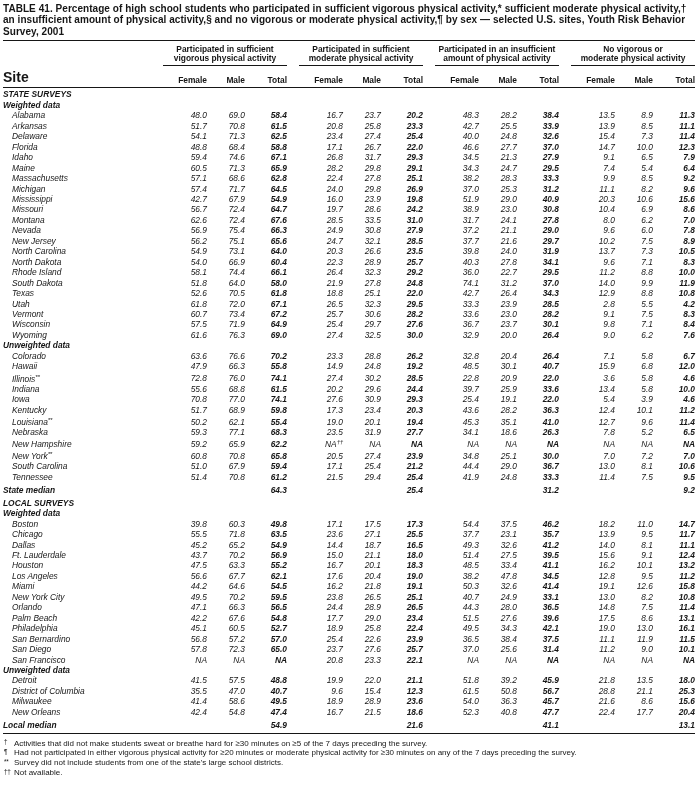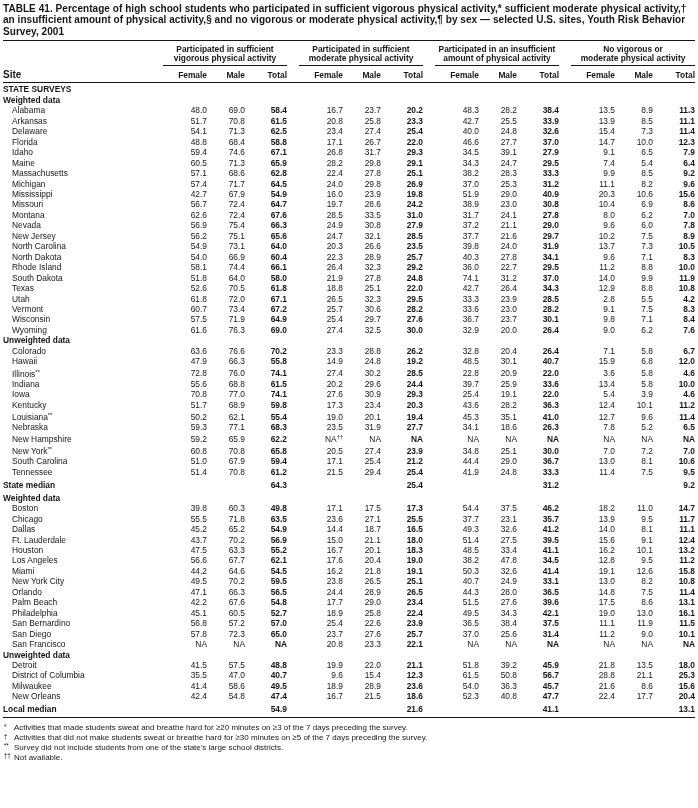--- a/index.html
+++ b/index.html
@@ -28,26 +28,26 @@
   
   .group-row { margin-top:4px; }
   .g-head {
     text-align:center; font-weight:bold;
     font-size:8.4px; line-height:9.3px;
     border-bottom:1px solid #161616; padding-bottom:2px;
   }
   .gc1 { grid-column:2/5; } .gc2 { grid-column:6/9; }
   .gc3 { grid-column:10/13; } .gc4 { grid-column:14/17; }
   .colhead-row { padding:3px 0 2px 0; }
-  .c-sitehead { font-weight:bold; font-size:10px; }
+  .c-sitehead { font-weight:bold; font-size:14px; }
   .c-colhead  { font-weight:bold; font-size:8.4px; text-align:right; }
 
   
   .tbody { margin-top:1px; }
-  .row { line-height:10.45px; font-size:8.4px; }
+  .row { line-height:10.45px; font-size:8.4px;font-style:italic; }
   .c-full { grid-column:1/-1; font-weight:bold; }
   .c-site { padding-left:9px; white-space:nowrap; overflow:hidden; }
   .c-num  { text-align:right; white-space:nowrap; }
   .c-total{ font-weight:bold; }
   .mt { margin-top:0; }
   .median-row { margin:2.5px 0; }
   .median-label { padding-left:0; font-weight:bold; }
   .row sup, .c-site sup { font-size:6.2px; vertical-align:2.5px; letter-spacing:-0.3px; }
 
   .bottom-rule { border-top:1.9px solid #161616; margin-top:2px; }
@@ -192,21 +192,21 @@
           <div class="c-site">Idaho</div>
           <div class="c-num">59.4</div>
           <div class="c-num">74.6</div>
           <div class="c-num c-total">67.1</div>
           <div></div>
           <div class="c-num">26.8</div>
           <div class="c-num">31.7</div>
           <div class="c-num c-total">29.3</div>
           <div></div>
           <div class="c-num">34.5</div>
-          <div class="c-num">39.1</div>
+          <div class="c-num">21.3</div>
           <div class="c-num c-total">27.9</div>
           <div></div>
           <div class="c-num">9.1</div>
           <div class="c-num">6.5</div>
           <div class="c-num c-total">7.9</div>
         </div>
         <div class="grid row">
           <div class="c-site">Maine</div>
           <div class="c-num">60.5</div>
           <div class="c-num">71.3</div>
@@ -742,20 +742,23 @@
           <div class="c-num c-total">25.4</div>
           <div></div>
           <div class="c-num"></div>
           <div class="c-num"></div>
           <div class="c-num c-total">31.2</div>
           <div></div>
           <div class="c-num"></div>
           <div class="c-num"></div>
           <div class="c-num c-total">9.2</div>
         </div>
+        <div class="grid row mt">
+          <div class="c-full">LOCAL SURVEYS</div>
+        </div>
         <div class="grid row">
           <div class="c-full">Weighted data</div>
         </div>
         <div class="grid row">
           <div class="c-site">Boston</div>
           <div class="c-num">39.8</div>
           <div class="c-num">60.3</div>
           <div class="c-num c-total">49.8</div>
           <div></div>
           <div class="c-num">17.1</div>
@@ -1095,19 +1098,19 @@
           <div></div>
           <div class="c-num"></div>
           <div class="c-num"></div>
           <div class="c-num c-total">13.1</div>
         </div>
       </div>
     <div class="bottom-rule"></div>
   </div>
 
   <div class="footnotes">
-      <div class="footnote"><span class="fn-marker">*</span><span>Activities that made students sweat and breathe hard for ≥20 minutes on ≥3 of the 7 days preceding the survey.</span></div>
       <div class="footnote"><span class="fn-marker">†</span><span>Activities that did not make students sweat or breathe hard for ≥30 minutes on ≥5 of the 7 days preceding the survey.</span></div>
+      <div class="footnote"><span class="fn-marker">¶</span><span>Had not participated in either vigorous physical activity for ≥20 minutes or moderate physical activity for ≥30 minutes on any of the 7 days preceding the survey.</span></div>
       <div class="footnote"><span class="fn-marker">**</span><span>Survey did not include students from one of the state's large school districts.</span></div>
       <div class="footnote"><span class="fn-marker">††</span><span>Not available.</span></div>
     </div>
 
 </div>
 
 </body></html>

